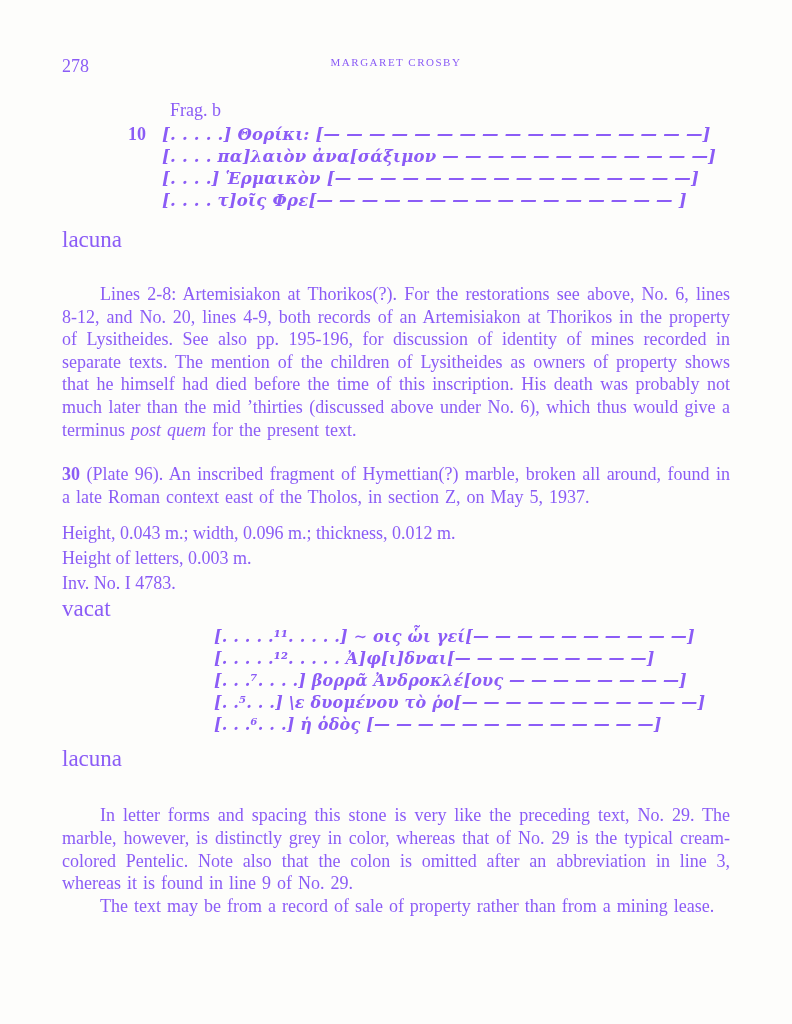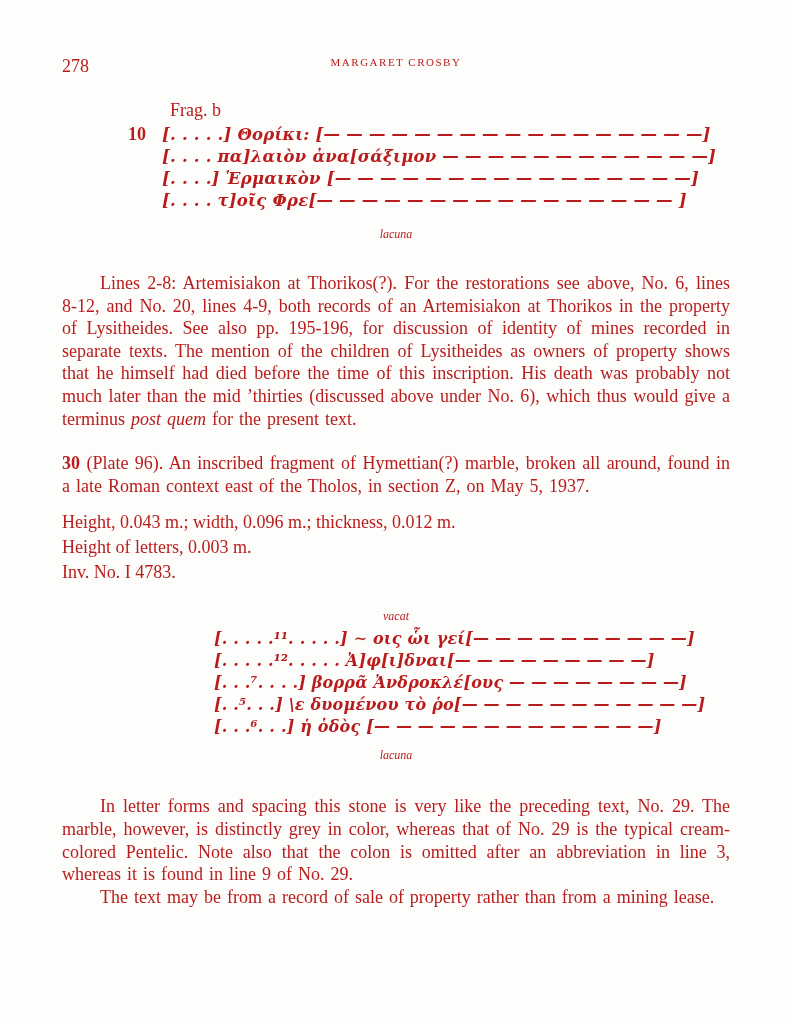--- a/index.html
+++ b/index.html
@@ -7,21 +7,21 @@
     padding: 0;
     background: #f4f3f0;
     font-family: "Liberation Serif", serif;
   }
   .page {
     position: relative;
     width: 792px;
     height: 1024px;
     margin: 0 auto;
     background: #fdfdfb;
-    color: #b91c1c;
+    color: #8b5cf6;
     box-sizing: border-box;
     padding: 56px 62px 40px 62px;
     overflow: hidden;
   }
   
   .running-header {
     position: relative;
     height: 22px;
     margin-bottom: 22px;
   }
@@ -59,26 +59,25 @@
   .greek {
     font-family: "DejaVu Serif", serif;
     font-style: italic;
     font-size: 16.5px;
     letter-spacing: 0.2px;
     white-space: nowrap;
   }
   .insc-block .g-row { margin-left: 152px; }
   .insc-block .greek { font-size: 16px; }
   .center-note {
-    text-align: center;
-    font-style: italic;
-    font-size: 12px;
+    text-align: left;
+    font-size: 23px;
   }
   .lacuna-1 { margin-top: 15px; }
-  .vacat-note { margin-top: 24px; margin-bottom: 4px; }
+  .vacat-note { margin-top: 0; margin-bottom: 4px; }
   .lacuna-2 { margin-top: 10px; }
   
   .body-para {
     margin: 0;
     font-size: 18px;
     line-height: 22.6px;
     text-align: justify;
     text-indent: 38px;
     word-spacing: 1.5px;
   }

